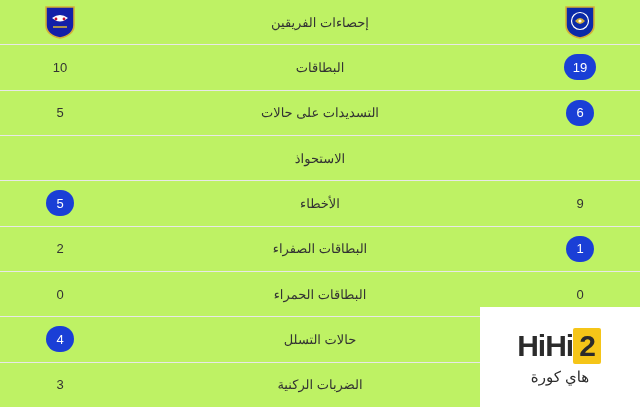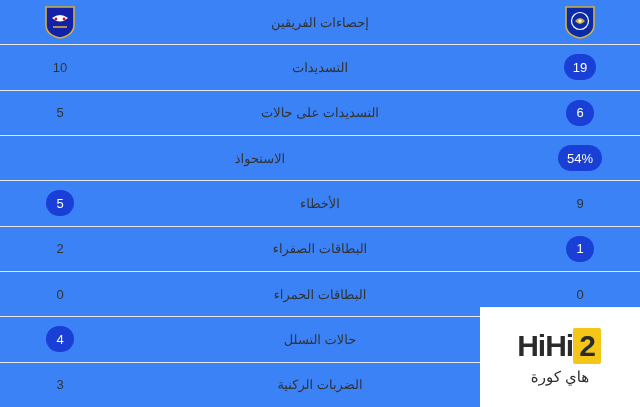--- a/index.html
+++ b/index.html
@@ -13,21 +13,21 @@
     font-family: "Liberation Sans", sans-serif;
     overflow: hidden;
     position: relative;
   }
   .stats-wrap {
     width: 640px;
     height: 407px;
     box-sizing: border-box;
     display: flex;
     flex-direction: column;
-    background: #3b82f6;
+    background: #bef264;
   }
   .row {
     flex: 1 1 0;
     display: flex;
     align-items: center;
     border-bottom: 1px solid #e8e8e8;
     position: relative;
   }
   .row:last-child {
     border-bottom: none;
@@ -142,40 +142,37 @@
           <path d="M9 22 h14" stroke="#d4af37" stroke-width="1.6"></path>
         </svg>
       </span>
     </div>
   </div>
 
   <div class="row">
     <div class="cell-home">
       <span class="pill">19</span>
     </div>
-    <div class="cell-label">التسديدات</div>
+    <div class="cell-label">البطاقات</div>
     <div class="cell-away">
       <span class="value">10</span>
     </div>
   </div>
 
   <div class="row">
     <div class="cell-home">
       <span class="pill">6</span>
     </div>
     <div class="cell-label">التسديدات على حالات</div>
     <div class="cell-away">
       <span class="value">5</span>
     </div>
   </div>
 
   <div class="row">
-    <div class="cell-home">
-      <span class="pill">54%</span>
-    </div>
     <div class="cell-label">الاستحواذ</div>
   </div>
 
   <div class="row">
     <div class="cell-home">
       <span class="value">9</span>
     </div>
     <div class="cell-label">الأخطاء</div>
     <div class="cell-away">
       <span class="pill">5</span>

